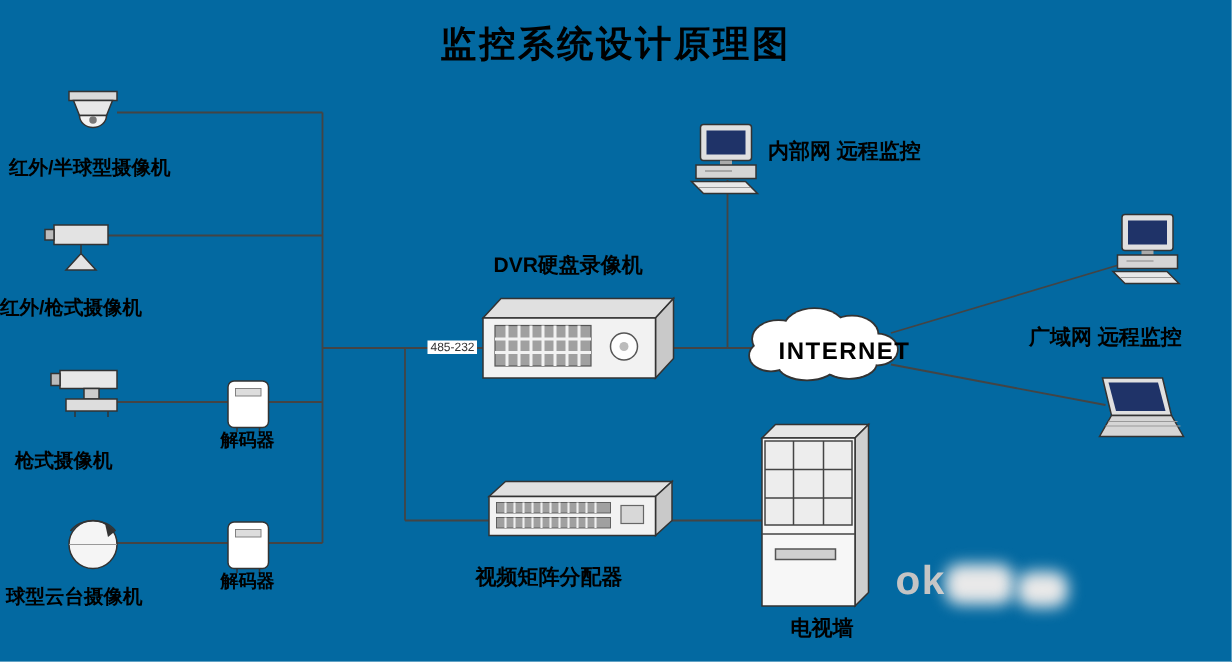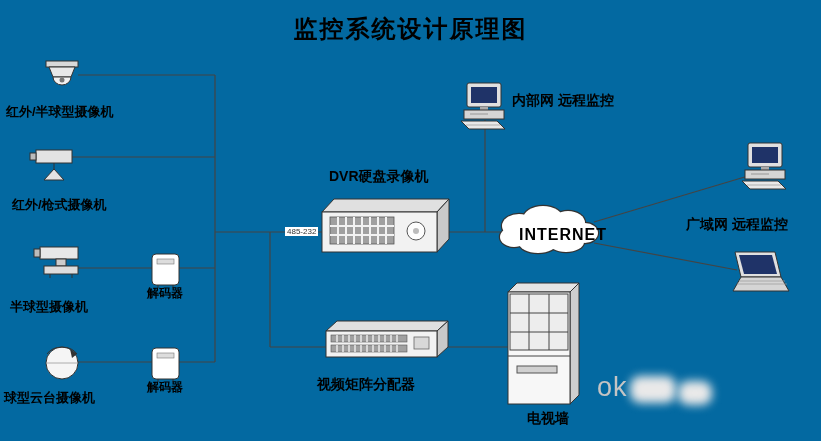--- a/index.html
+++ b/index.html
@@ -11,36 +11,36 @@
   #diagram-svg { position:absolute; left:0; top:0; }
   #title {
     position:absolute; top:13px; left:0; width:100%; text-align:center;
     font-size:24px; font-weight:bold; color:#000; letter-spacing:2px;
   }
   .lbl {
     position:absolute; font-weight:bold; font-size:13px; color:#000;
     white-space:nowrap; line-height:1.15;
   }
   #lbl-camera-dome   { left:6px;   top:105px;text-align:center; }
-  #lbl-camera-gun    { left:12px;   top:198px; }
+  #lbl-camera-gun    { left:0;   top:198px; }
   #lbl-camera-ptz    { left:10px;  top:300px; }
   #lbl-camera-speed  { left:4px;   top:391px; }
   #lbl-decoder-top   { left:147px; top:287px; font-size:12px; }
   #lbl-decoder-bottom{ left:147px; top:381px; font-size:12px; }
   #lbl-dvr           { left:329px; top:168px; font-size:14px; }
   #lbl-matrix        { left:317px; top:376px; font-size:14px; }
   #lbl-tvwall        { left:527px; top:410px; font-size:14px;text-align:center; }
   #lbl-intranet      { left:512px; top:92px;  font-size:14px; }
   #lbl-wan           { left:686px; top:216px; font-size:14px;text-align:right; }
   #lbl-internet      { left:519px; top:226px; font-size:16px; letter-spacing:1px; }
   #lbl-serial        { left:285px; top:227px; font-size:8px; font-weight:normal;
                        background:#fff; padding:0 2px; color:#333;text-align:center; }
   #watermark {
     position:absolute; left:597px; top:372px; font-size:27px;
-    color:#c4c4c4; font-weight:400; letter-spacing:1px;
+    color:#c4c4c4; font-weight:700; letter-spacing:1px;
   }
   .smudge { position:absolute; background:#e9e9e9; filter:blur(5px); border-radius:10px; }
   #smudge1 { left:630px; top:376px; width:46px; height:27px; }
   #smudge2 { left:678px; top:381px; width:34px; height:24px; }
 </style>
 </head>
 <body>
 
 <div id="canvas">
 
@@ -177,21 +177,21 @@
       <path d="M529,294 V350 M549,294 V350 M510,313 H568 M510,332 H568" stroke="#444" stroke-width="1" fill="none"></path>
       <path d="M508,356 H570" stroke="#444" stroke-width="1" fill="none"></path>
       <rect x="517" y="366" width="40" height="7" fill="#d0d0d0" stroke="#555"></rect>
     </g>
   </svg>
 
   <div id="title">监控系统设计原理图</div>
 
   <div class="lbl" id="lbl-camera-dome">红外/半球型摄像机</div>
   <div class="lbl" id="lbl-camera-gun">红外/枪式摄像机</div>
-  <div class="lbl" id="lbl-camera-ptz">半球型摄像机</div>
+  <div class="lbl" id="lbl-camera-ptz">枪式摄像机</div>
   <div class="lbl" id="lbl-camera-speed">球型云台摄像机</div>
   <div class="lbl" id="lbl-decoder-top">解码器</div>
   <div class="lbl" id="lbl-decoder-bottom">解码器</div>
   <div class="lbl" id="lbl-matrix">视频矩阵分配器</div>
   <div class="lbl" id="lbl-dvr">DVR硬盘录像机</div>
   <div class="lbl" id="lbl-tvwall">电视墙</div>
   <div class="lbl" id="lbl-intranet">内部网 远程监控</div>
   <div class="lbl" id="lbl-wan">广域网 远程监控</div>
   <div class="lbl" id="lbl-internet">INTERNET</div>
   <div class="lbl" id="lbl-serial">485-232</div>

